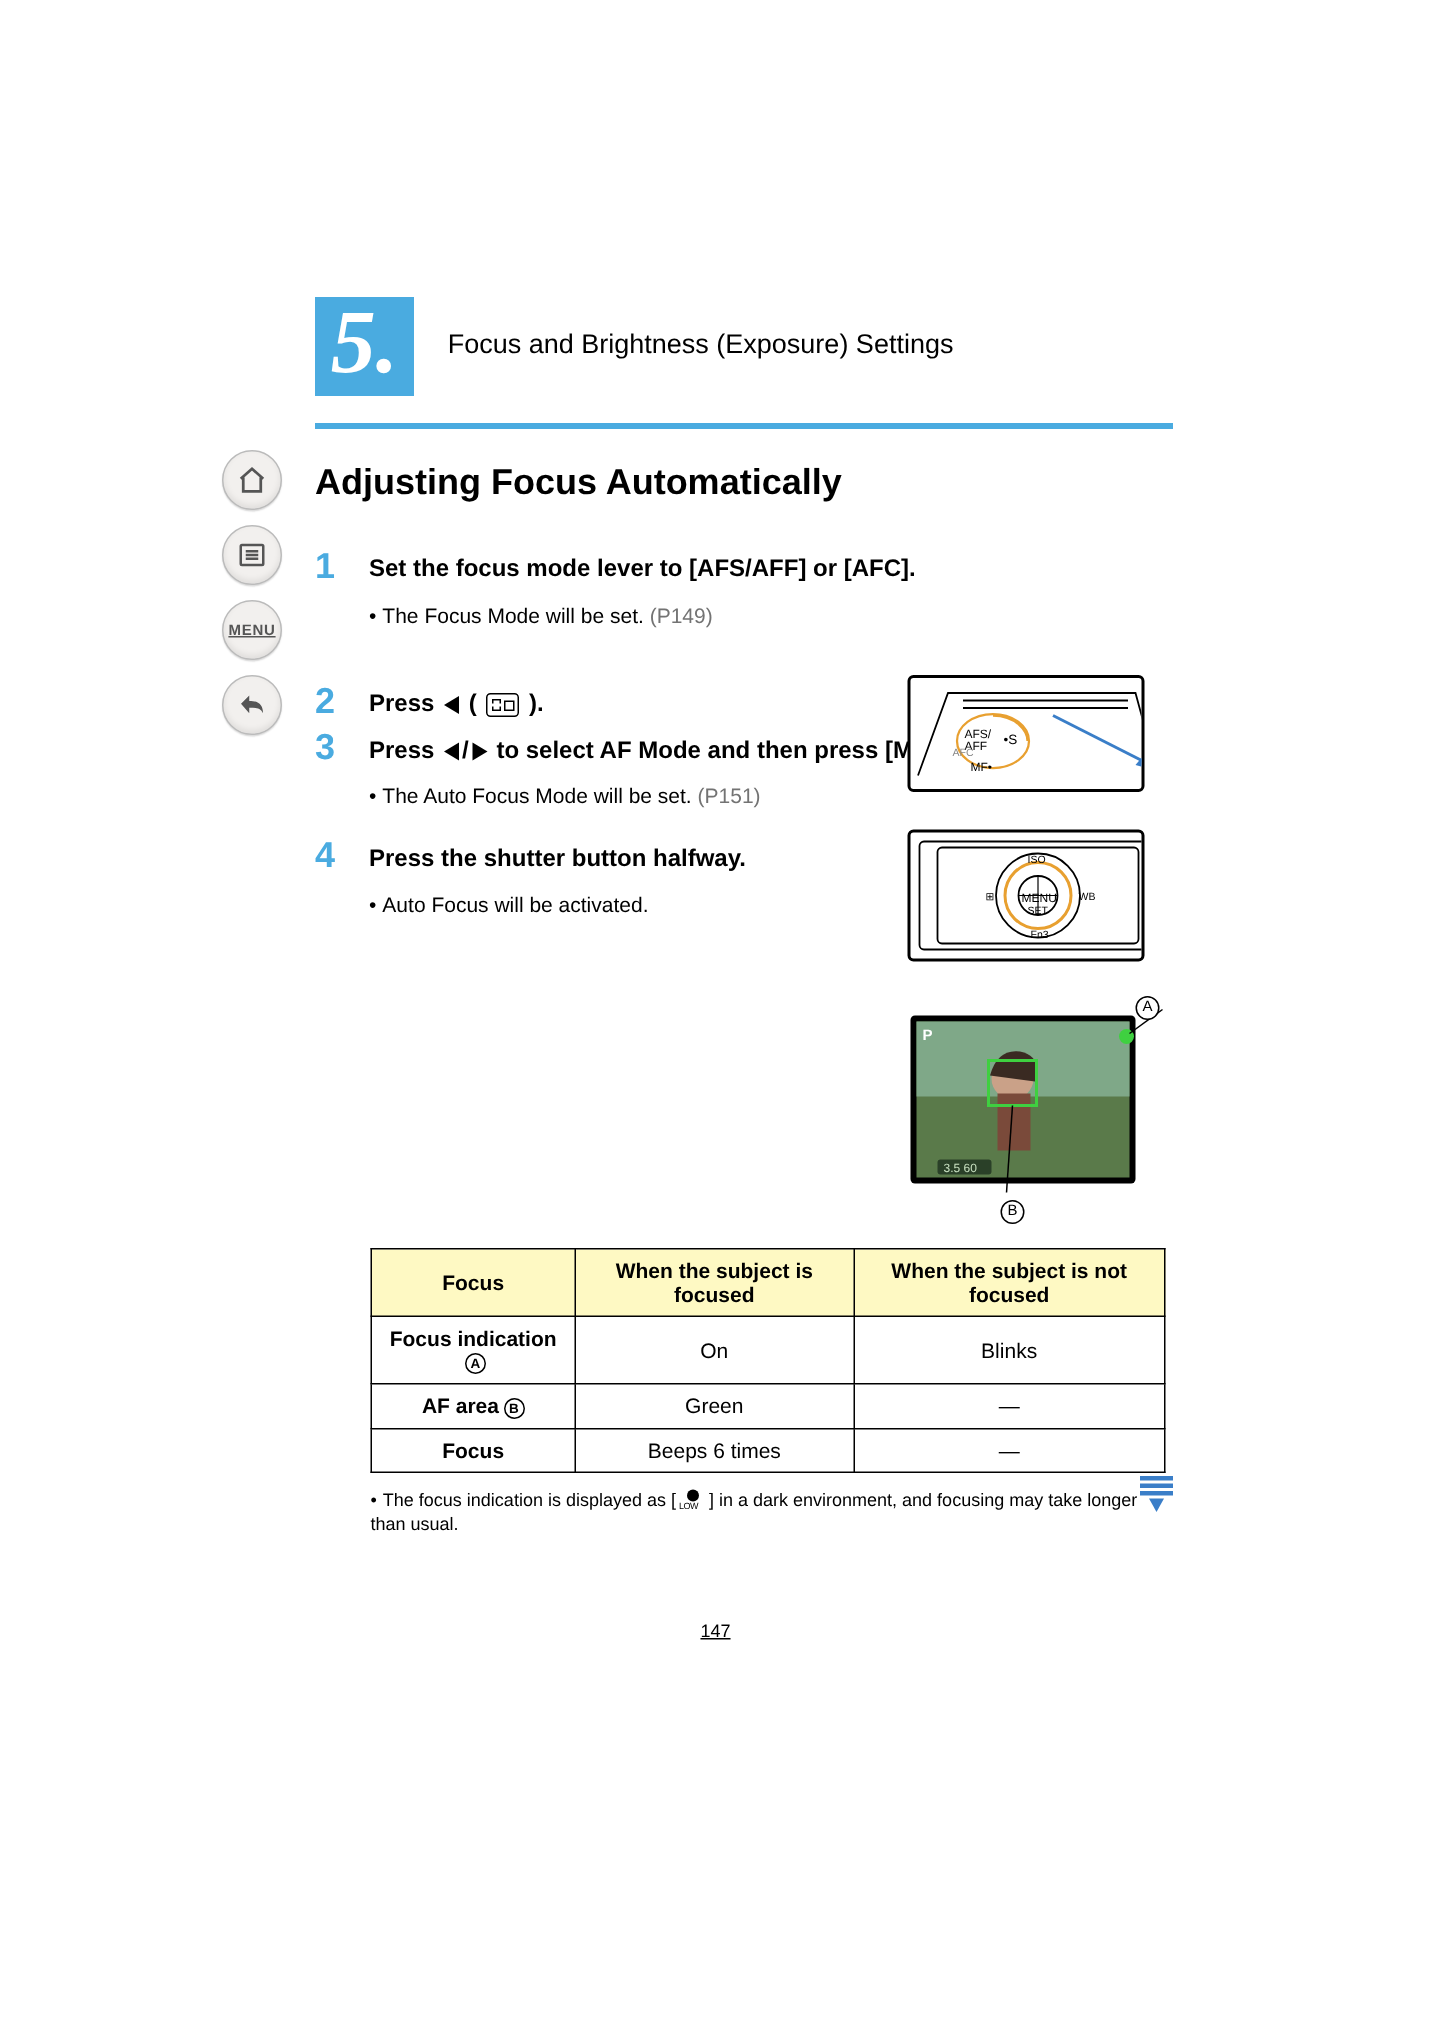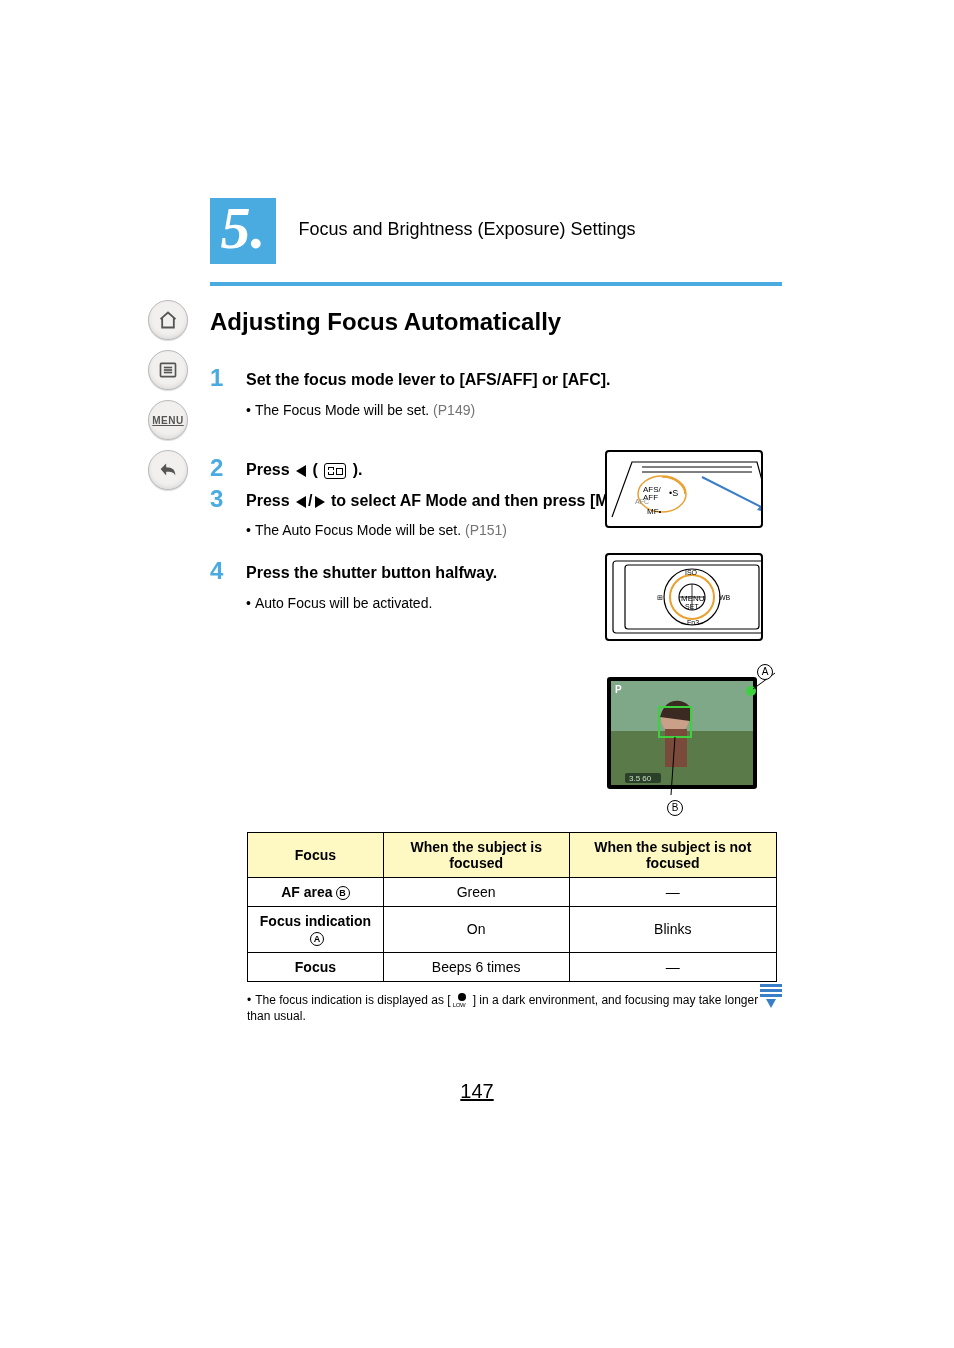--- a/index.html
+++ b/index.html
@@ -200,21 +200,21 @@
     top: 984px;
   }
   .page-continue svg { display:block; }
 
   .page-number {
     position: absolute;
     left: 0;
     width: 954px;
     top: 1080px;
     text-align: center;
-    font-size: 20px;
+    font-size: 12px;
     text-decoration: underline;
   }
 
   .inline-icon {
     display: inline-block;
     vertical-align: middle;
     border: 1px solid #000;
     border-radius: 3px;
     width: 20px;
     height: 14px;
@@ -424,28 +424,28 @@
 
   <div class="table-wrap">
     <table>
       <tbody>
           <tr>
         <th class="hdr">Focus</th>
         <th class="hdr">When the subject is focused</th>
         <th class="hdr">When the subject is not focused</th>
       </tr>
       <tr>
+        <td class="rowlabel"><span>Focus indication</span><span class="circle-letter">A</span></td>
+        <td>On</td>
+        <td>Blinks</td>
+      </tr>
+      <tr>
         <td class="rowlabel"><span>AF area</span><span class="circle-letter">B</span></td>
         <td>Green</td>
         <td>—</td>
-      </tr>
-      <tr>
-        <td class="rowlabel"><span>Focus indication</span><span class="circle-letter">A</span></td>
-        <td>On</td>
-        <td>Blinks</td>
       </tr>
       <tr>
         <td class="rowlabel">Focus</td>
         <td>Beeps 6 times</td>
         <td>—</td>
       </tr>
     </tbody>
       </table>
     <div class="table-note">
       <span class="bullet">•</span><span>The focus indication is displayed as [</span><span class="low-icon"></span><span>] in a dark environment, and focusing may take longer than usual.</span>

